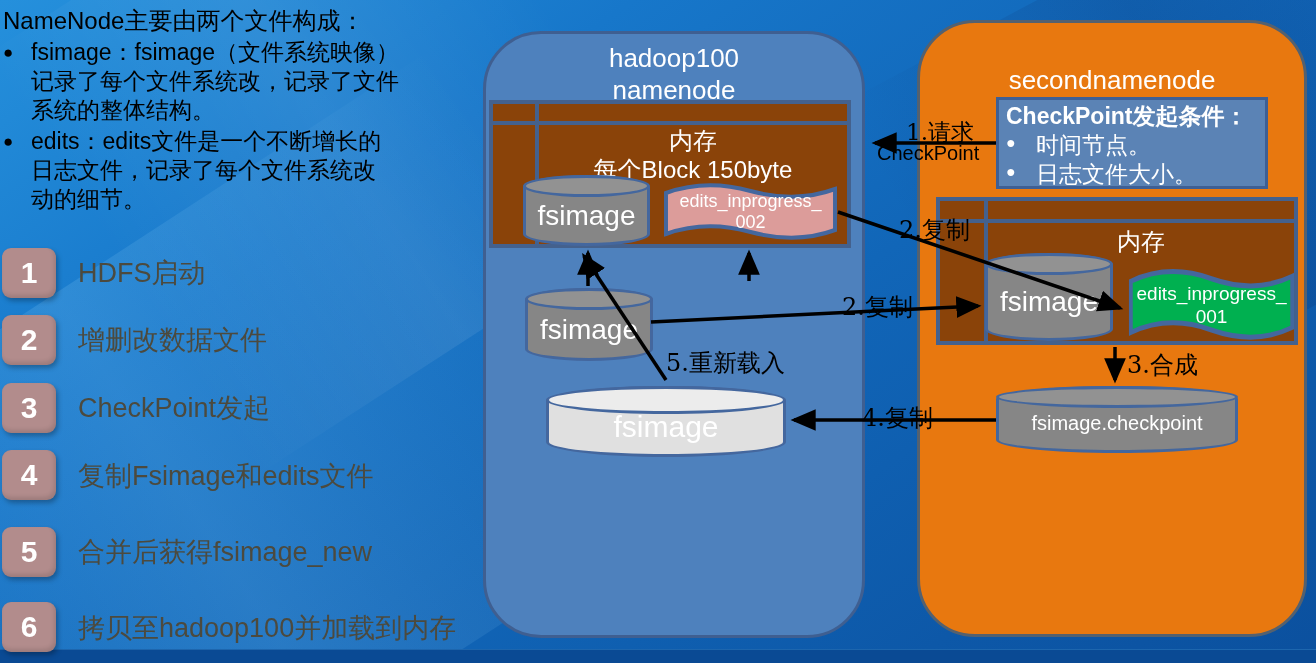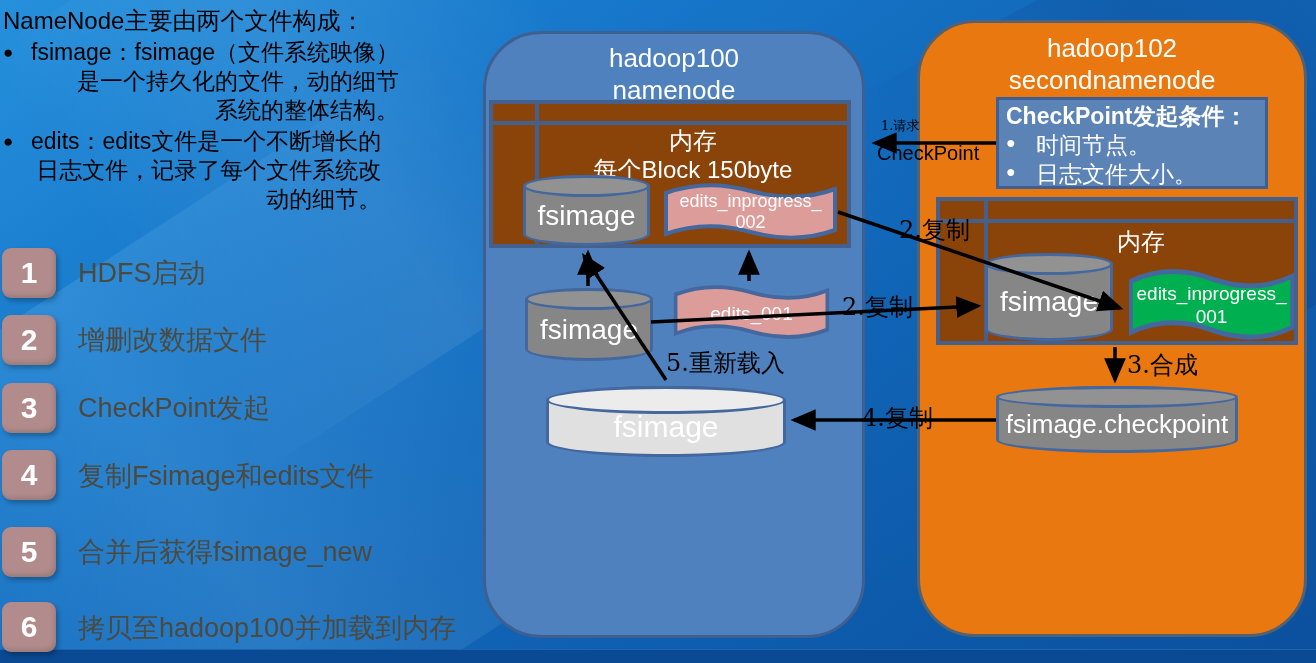--- a/index.html
+++ b/index.html
@@ -14,21 +14,21 @@
   #streak3{left:900px;top:-60px;width:600px;height:400px;transform:rotate(-28deg);
     background:linear-gradient(90deg,rgba(0,30,80,0) 0%,rgba(10,40,100,.18) 50%,rgba(0,30,80,0) 100%);}
   #bottombar{position:absolute;left:0;top:649px;width:1316px;height:14px;background:#0a4a94;
     border-top:1px solid #1d66ae;}
 
   
   #intro{position:absolute;left:3px;top:6px;width:472px;color:#000;}
   .intro-title{font-size:24px;line-height:30px;}
   .intro-bullet{display:flex;margin-top:2px;}
   .intro-marker{width:28px;font-size:17px;padding-top:5px;}
-  .intro-lines div{font-size:23px;line-height:29px;text-align:right;}
+  .intro-lines div{font-size:23px;line-height:29px;}
 
   
   .badge{position:absolute;left:2px;width:54px;height:50px;background:#b28c8c;border-radius:9px;
     color:#fff;font-size:30px;font-weight:bold;text-align:center;line-height:50px;
     box-shadow:2px 3px 5px rgba(0,0,0,.28), inset -2px -3px 4px rgba(0,0,0,.12);}
   .step-label{position:absolute;left:78px;color:#4c4a3e;font-size:27px;white-space:nowrap;}
 
   
   .container{position:absolute;border-radius:58px;box-sizing:border-box;}
   #nn-box{left:483px;top:31px;width:382px;height:607px;background:#4e81bd;border:3px solid #3f5f91;}
@@ -78,21 +78,21 @@
   <div id="streak2" class="bg-streak"></div>
   <div id="streak3" class="bg-streak"></div>
   <div id="bottombar"></div>
 
   <div id="intro">
     <div class="intro-title">NameNode主要由两个文件构成：</div>
     <div class="intro-bullet">
       <div class="intro-marker">●</div>
       <div class="intro-lines">
         <div>fsimage：fsimage（文件系统映像）</div>
-        <div>是一个持久化的文件，动的细节</div>
+        <div>记录了每个文件系统改，记录了文件</div>
         <div>系统的整体结构。</div>
       </div>
     </div>
     <div class="intro-bullet">
       <div class="intro-marker">●</div>
       <div class="intro-lines">
         <div>edits：edits文件是一个不断增长的</div>
         <div>日志文件，记录了每个文件系统改</div>
         <div>动的细节。</div>
       </div>
@@ -129,32 +129,25 @@
   <div class="flag flag-pink" style="left:663px;top:180px;width:175px;height:64px">
     <svg viewBox="0 0 176 64" preserveAspectRatio="none">
       <path d="M3,13 C31,3 59,3 88,11 C118,19 146,19 173,9 L173,50 C146,60 118,60 88,52 C59,44 31,44 3,54 Z"></path>
     </svg>
     <span class="flag-label"><span>edits_inprogress_</span><br>
     <span>002</span></span>
   </div>
   <div class="cyl cyl-gray" style="left:525px;top:288px;width:128px;height:73px">
     <span class="label">fsimage</span>
   </div>
-  <div class="flag flag-pink" style="left:673px;top:282px;width:157px;height:61px">
-    <svg viewBox="0 0 176 64" preserveAspectRatio="none">
-      <path d="M3,13 C31,3 59,3 88,11 C118,19 146,19 173,9 L173,50 C146,60 118,60 88,52 C59,44 31,44 3,54 Z"></path>
-    </svg>
-    <span class="flag-label" style="font-size:19px">edits_001</span>
-  </div>
   <div class="cyl cyl-light" style="left:546px;top:386px;width:240px;height:71px">
     <span class="label" style="font-size:30px">fsimage</span>
   </div>
 
   <div id="snn-box" class="container">
-    <div class="host-title" style="top:10px">hadoop102</div>
     <div class="host-title" style="top:42px">secondnamenode</div>
     <div class="membox" style="left:16px;top:174px;width:362px;height:148px">
       <div class="vline" style="left:44px"></div>
       <div class="hline" style="top:18px"></div>
       <div class="mem-text" style="left:48px;right:0;top:25px">内存</div>
     </div>
   </div>
 
   <div id="cond-box">
     <div id="cond-title">CheckPoint发起条件：</div>
@@ -172,41 +165,41 @@
     <span class="label">fsimage</span>
   </div>
   <div class="flag flag-green" style="left:1128px;top:265px;width:167px;height:80px">
     <svg viewBox="0 0 176 64" preserveAspectRatio="none">
       <path d="M3,13 C31,3 59,3 88,11 C118,19 146,19 173,9 L173,50 C146,60 118,60 88,52 C59,44 31,44 3,54 Z"></path>
     </svg>
     <span class="flag-label" style="font-size:19px;line-height:23px"><span>edits_inprogress_</span><br>
     <span>001</span></span>
   </div>
   <div class="cyl cyl-gray" style="left:996px;top:386px;width:242px;height:67px;border-radius:50%/13px">
-    <span class="label" style="font-size:26px">fsimage.checkpoint</span>
+    <span class="label" style="font-size:20px">fsimage.checkpoint</span>
   </div>
 
   <svg id="arrow-layer" width="1316" height="663" viewBox="0 0 1316 663">
     <defs>
       <marker id="ah" markerWidth="7.5" markerHeight="6.5" refX="6.2" refY="3.1" orient="auto">
         <path d="M0,0 L7.2,3.1 L0,6.2 Z" fill="#000"></path>
       </marker>
     </defs>
     <g stroke="#000" stroke-width="3.5" fill="none">
       <line x1="996" y1="143" x2="875" y2="143" marker-end="url(#ah)"></line>
       <line x1="838" y1="212" x2="1120" y2="308" marker-end="url(#ah)"></line>
       <line x1="651" y1="322" x2="978" y2="306" marker-end="url(#ah)"></line>
       <line x1="1115" y1="347" x2="1115" y2="380" marker-end="url(#ah)"></line>
       <line x1="996" y1="420" x2="794" y2="420" marker-end="url(#ah)"></line>
       <line x1="588" y1="286" x2="588" y2="253" marker-end="url(#ah)"></line>
       <line x1="749" y1="281" x2="749" y2="253" marker-end="url(#ah)"></line>
       <line x1="666" y1="380" x2="584" y2="256" marker-end="url(#ah)"></line>
     </g>
   </svg>
 
-  <div class="arrow-label" style="left:881px;top:117px;font-size:13px">1.请求</div>
+  <div class="arrow-label" style="left:906px;top:117px;font-size:23px">1.请求</div>
   <div class="arrow-label sans" style="left:877px;top:142px;font-size:20px">CheckPoint</div>
   <div class="arrow-label" style="left:899px;top:214px">2.复制</div>
   <div class="arrow-label" style="left:842px;top:291px">2.复制</div>
   <div class="arrow-label" style="left:1127px;top:349px">3.合成</div>
   <div class="arrow-label" style="left:862px;top:402px">4.复制</div>
   <div class="arrow-label" style="left:666px;top:347px">5.重新载入</div>
 </div>
 
 </body></html>

